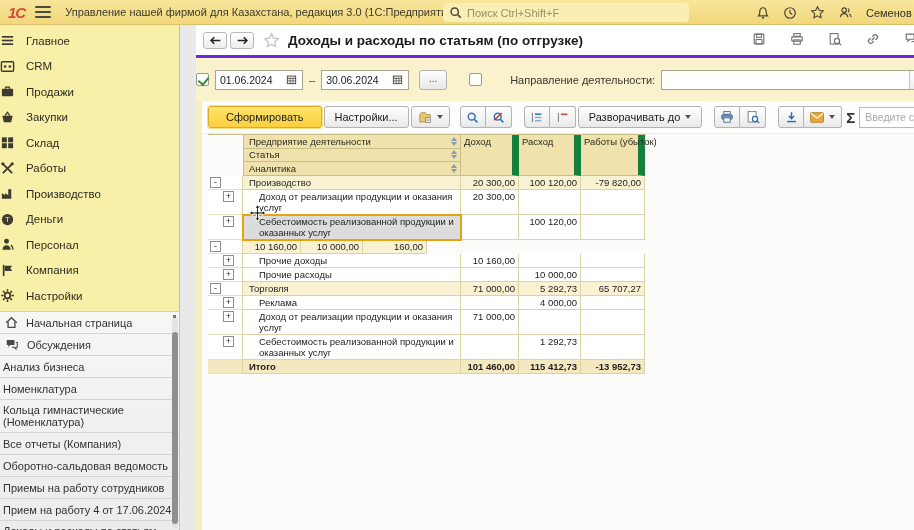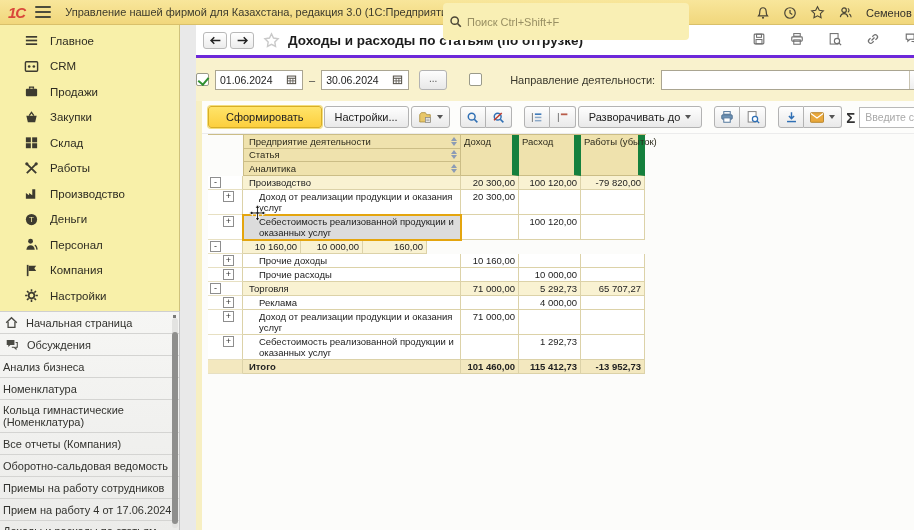--- a/index.html
+++ b/index.html
@@ -8,31 +8,31 @@
   svg.ic { display:block; }
 
   
   #topbar { position:absolute; left:0; top:0; width:914px; height:25px;
     background:linear-gradient(#f8e69b,#f1d77c); display:flex; align-items:center;
     border-bottom:1px solid #d9c06a; z-index:30; }
   .logo { font-weight:bold; font-style:italic; font-size:15px; color:#d9483b; margin:0 10px 0 8px; letter-spacing:-1px; }
   .hamburger { width:16px; height:12px; margin-right:14px; display:flex; flex-direction:column; justify-content:space-between; cursor:pointer; }
   .hamburger div { height:2px; background:#4c4c3c; border-radius:1px; }
   .tb-title { font-size:11px; color:#3c3a2c; white-space:nowrap; }
-  #tb-search { position:absolute; left:443px; top:3px; width:246px; height:37px;
+  #tb-search { position:absolute; left:443px; top:3px; width:246px; height:19px;
     background:#f9efb4; border-radius:4px; display:flex; align-items:center; padding:0 6px; gap:5px; }
   #tb-search span { font-size:11px; color:#988f63; white-space:nowrap; }
   .tb-right { position:absolute; right:0; top:0; height:25px; display:flex; align-items:center; gap:13px; padding-right:2px; }
   .tb-right .ico { color:#4b4636; }
   .tb-user { font-size:11px; color:#33302a; white-space:nowrap; max-width:46px; overflow:hidden; }
 
   
   #sidebar { position:absolute; left:0; top:25px; width:180px; height:286px;
     background:#f8f0a9; border-right:1px solid #cfc27c; z-index:10; padding-top:3px; }
-  .sb-item { height:25.5px; display:flex; align-items:center; gap:11px; cursor:pointer;margin-left:24px; }
+  .sb-item { height:25.5px; display:flex; align-items:center; gap:11px; cursor:pointer; }
   .sb-item span.lbl { font-size:11.5px; color:#2e2c22; white-space:nowrap; }
 
   
   #bottompanel { position:absolute; left:0; top:311px; width:180px; height:219px;
     background:linear-gradient(#f6f6f4,#ececea); border-right:1px solid #c4c4c4; border-top:1px solid #cfcfcf; overflow:hidden; }
   .bp-item { display:flex; align-items:center; gap:8px; padding:4px 6px 4px 3px;
     border-bottom:1px solid #d4d4d2; font-size:11px; color:#32322e; cursor:pointer; min-height:22px; }
   .bp-item.icon-item { padding-left:5px; }
   .bp-scroll { position:absolute; right:1px; top:6px; width:6px; height:210px; background:#e3e3e1; border-radius:3px; }
   .bp-thumb { position:absolute; left:0; top:14px; width:6px; height:192px; background:#8f8f8d; border-radius:3px; }

